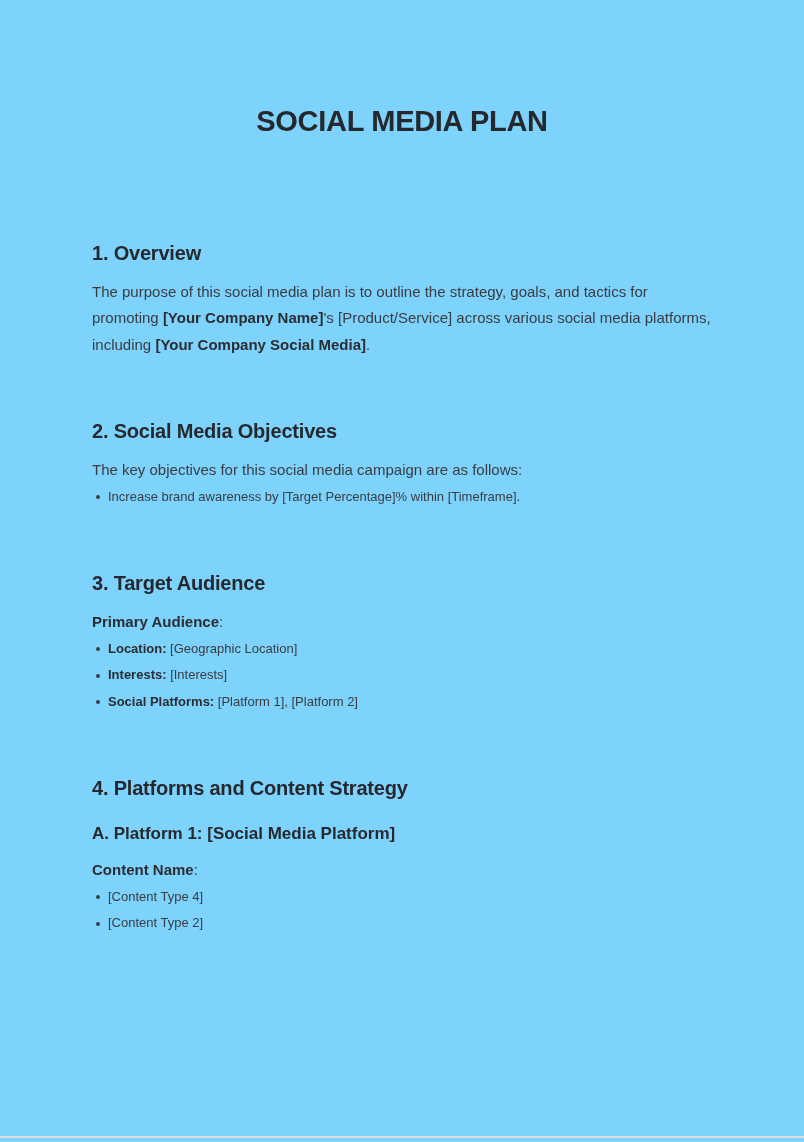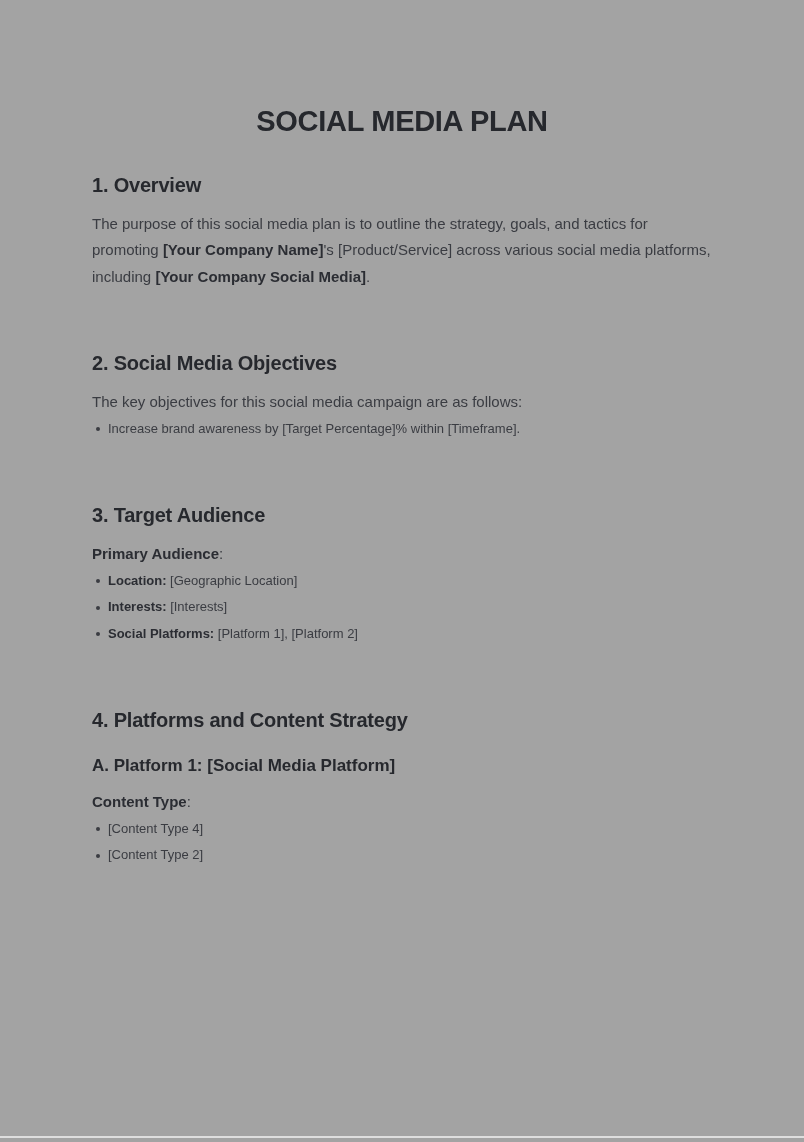--- a/index.html
+++ b/index.html
@@ -4,21 +4,21 @@
 <style>
   html, body {
     margin: 0;
     padding: 0;
     background: #ffffff;
   }
   .page {
     position: relative;
     width: 804px;
     height: 1142px;
-    background: #a3a3a3;
+    background: #7dd3fc;
     font-family: "Liberation Sans", "DejaVu Sans", sans-serif;
     color: #3a3c42;
     overflow: hidden;
     box-sizing: border-box;
   }
   .content {
     padding: 104px 92px 0 92px;
     box-sizing: border-box;
   }
   h1.doc-title {
@@ -32,21 +32,21 @@
   }
   h2.section-heading {
     margin: 60px 0 13px 0;
     font-size: 20px;
     line-height: 1.3;
     font-weight: 700;
     letter-spacing: -0.2px;
     color: #26282d;
   }
   section.first h2.section-heading {
-    margin-top: 33px;
+    margin-top: 101px;
   }
   h3.sub-heading {
     margin: 20px 0 10px 0;
     font-size: 17px;
     line-height: 26px;
     font-weight: 700;
     color: #26282d;
   }
   p.body-text, p.label-line {
     margin: 0;
@@ -116,21 +116,21 @@
       <ul class="doc-list">
         <li><strong>Location:</strong><span> [Geographic Location]</span></li>
         <li><strong>Interests:</strong><span> [Interests]</span></li>
         <li><strong>Social Platforms:</strong><span> [Platform 1], [Platform 2]</span></li>
       </ul>
     </section>
 
     <section>
       <h2 class="section-heading">4. Platforms and Content Strategy</h2>
       <h3 class="sub-heading">A. Platform 1: [Social Media Platform]</h3>
-      <p class="label-line"><strong>Content Type</strong><span>:</span></p>
+      <p class="label-line"><strong>Content Name</strong><span>:</span></p>
       <ul class="doc-list">
         <li>[Content Type 4]</li>
         <li>[Content Type 2]</li>
       </ul>
     </section>
 
   </div>
   <div class="page-edge"></div>
 </div>
 

